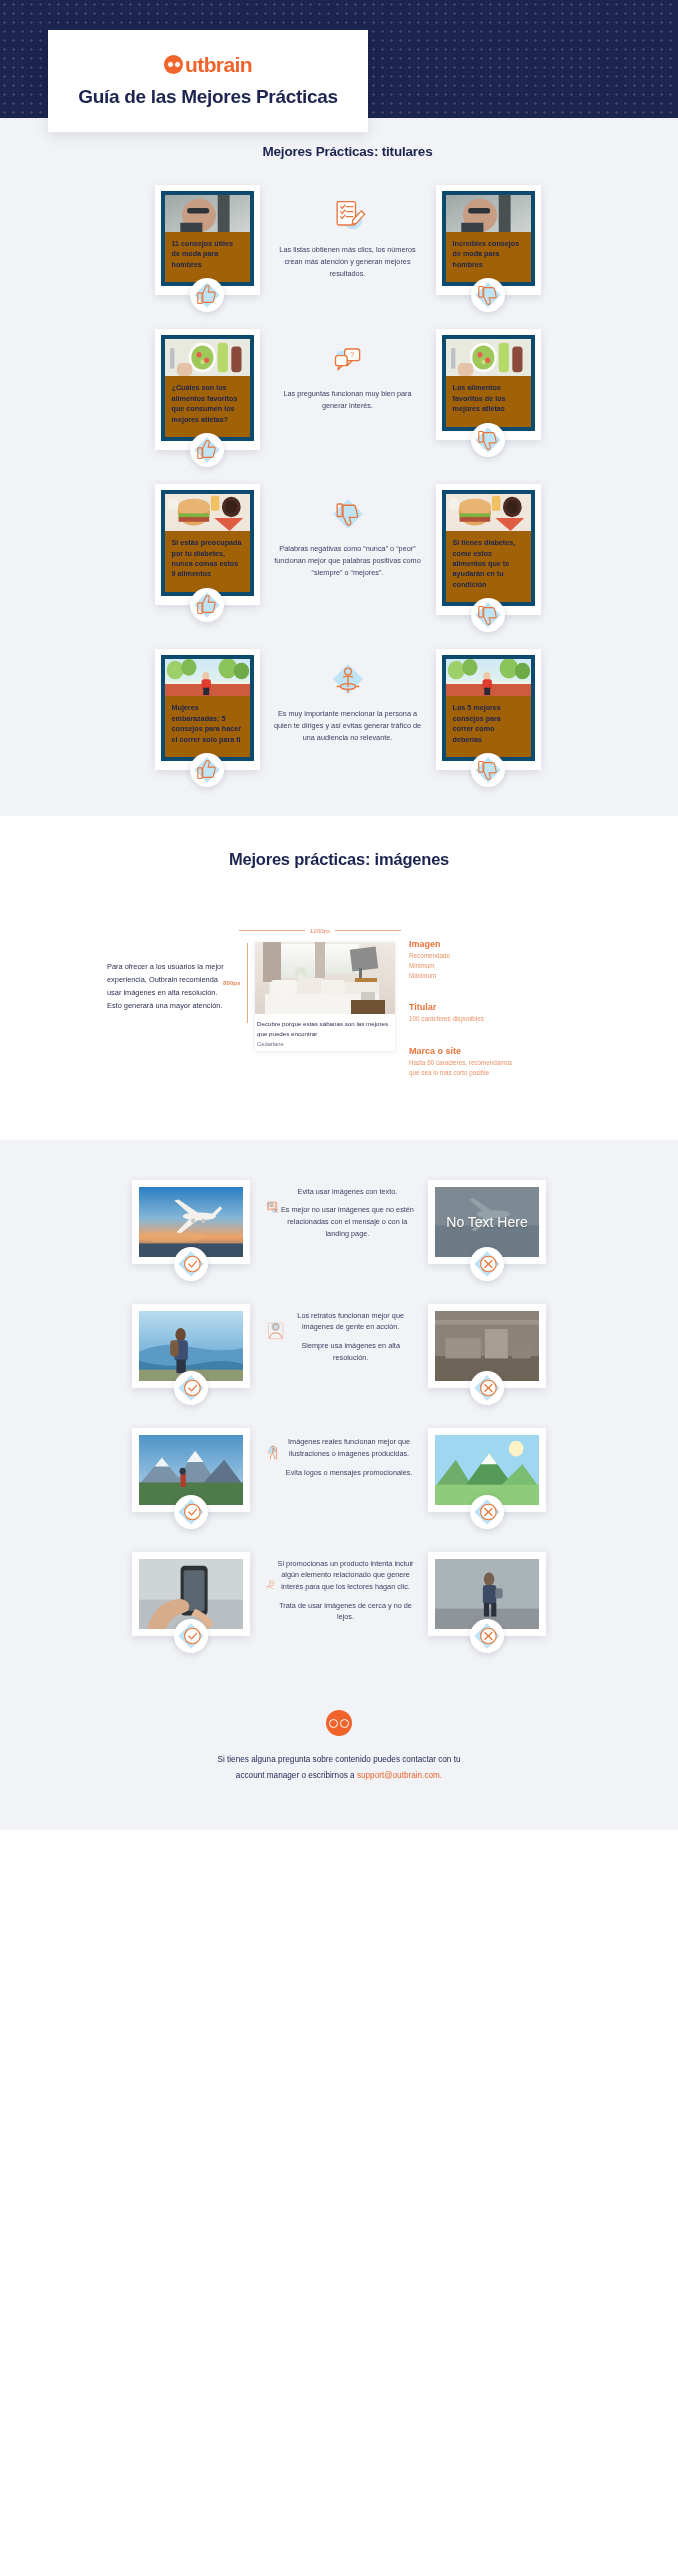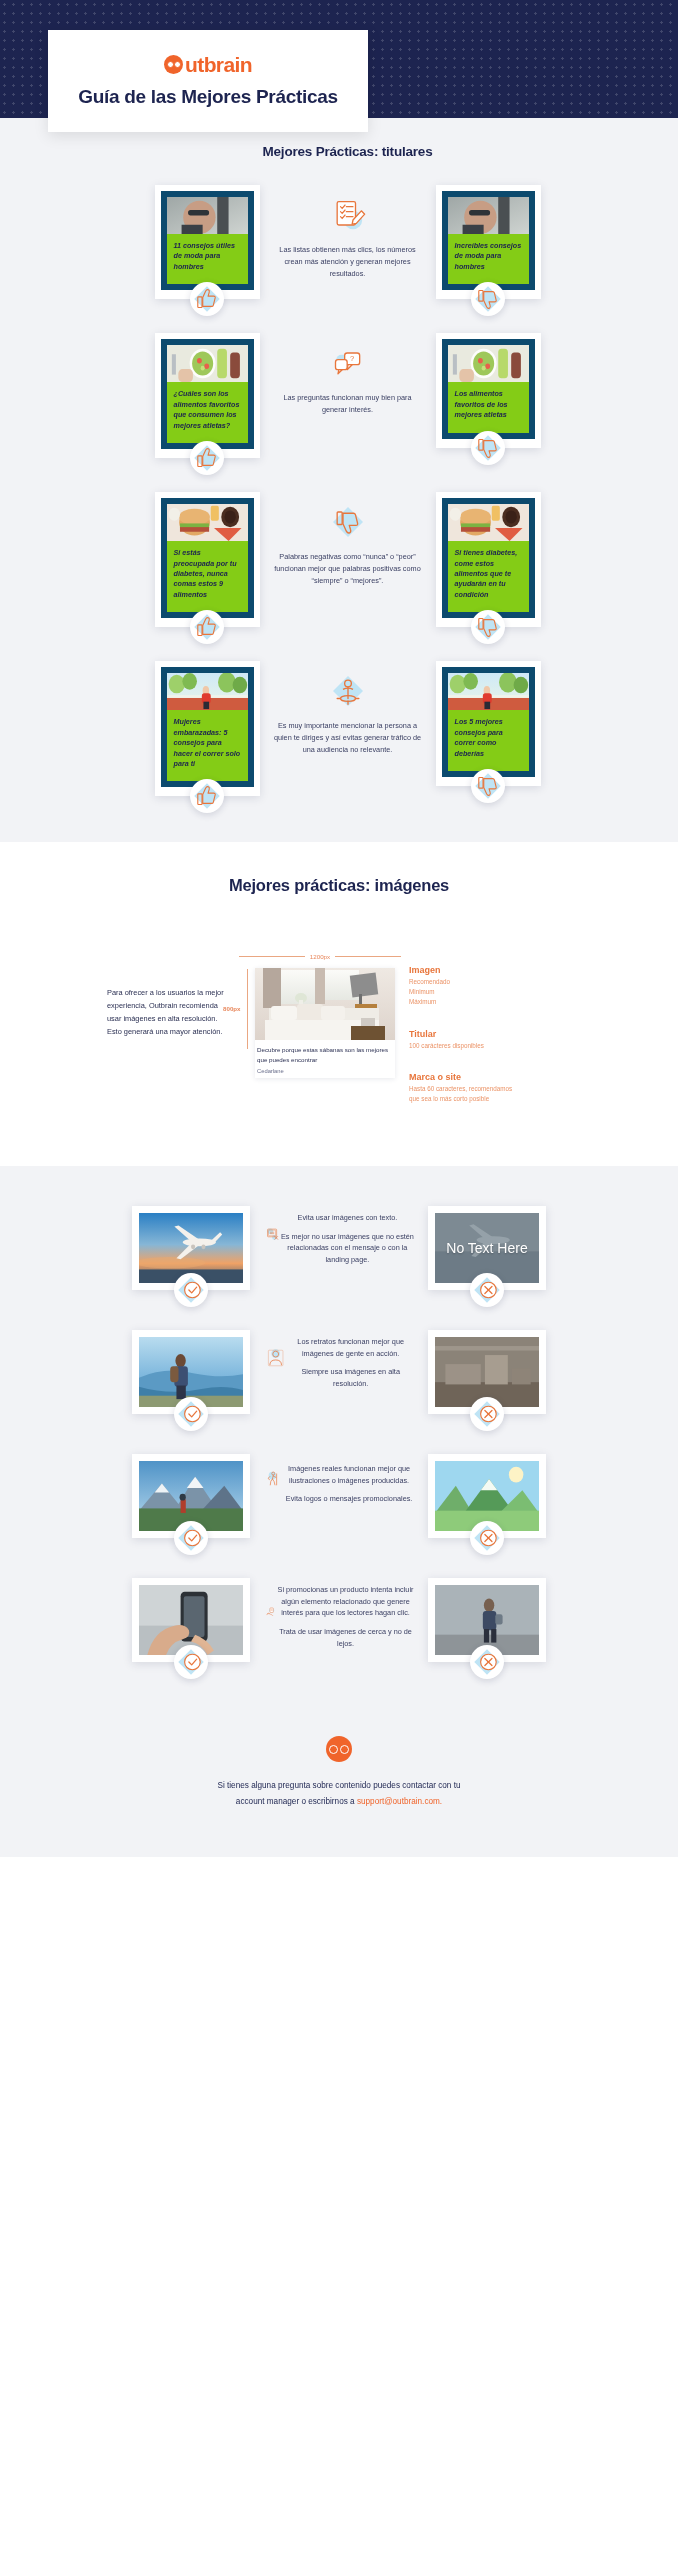--- a/index.html
+++ b/index.html
@@ -71,21 +71,21 @@
     display: flex; align-items: flex-start; justify-content: center;
     gap: 14px; padding: 0 50px; margin-bottom: 34px; position: relative;
   }
   .row3:last-child { margin-bottom: 0; }
 
   .card {
     width: 105px; background: #fff;
     box-shadow: 0 2px 9px rgba(30,36,81,0.13);
     padding: 6px 6px 9px 6px; position: relative;
   }
-  .card-inner { border: 6px solid #0c4a6e; background: #84cc16; font-style: italic; }
+  .card-inner { border: 4px solid #0c4a6e; background: #a16207; }
   .card-img { height: 37px; width: 100%; display: block; }
   .card-title {
     font-size: 7.2px; font-weight: 700; line-height: 1.45;
     color: #1d2450; padding: 7px 7px 12px 7px;
   }
   .badge {
     position: absolute; left: 50%; bottom: -17px;
     transform: translateX(-50%);
     width: 34px; height: 34px; border-radius: 50%;
     background: #fff; box-shadow: 0 2px 7px rgba(30,36,81,0.16);

